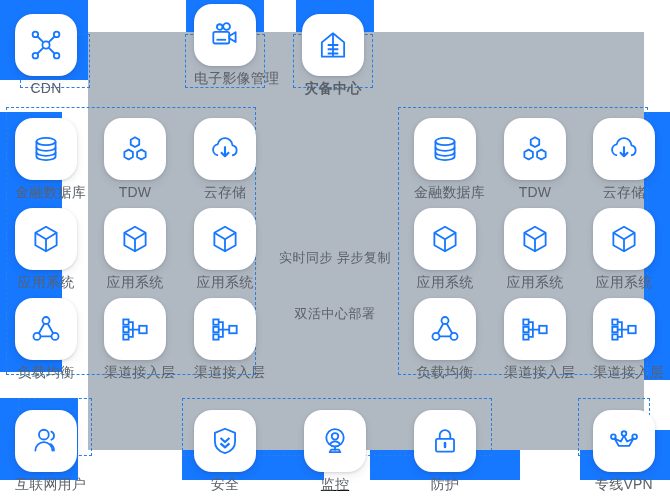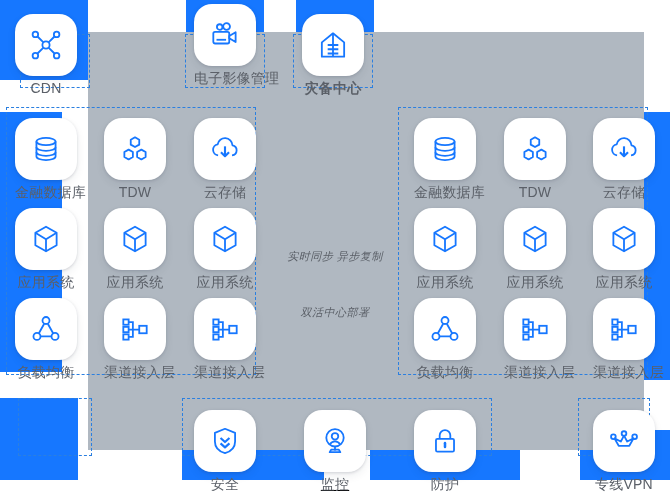--- a/index.html
+++ b/index.html
@@ -48,26 +48,25 @@
     font-size:14px;
     line-height:12px;
     color:#5b6068;
     white-space:nowrap;
     letter-spacing:.2px;
   }
 
   
   .centertext{
     position:absolute;
-    font-size:11px;
+    font-size:13px;
     color:#5b6068;
     white-space:nowrap;
     text-align:center;
     letter-spacing:.5px;
-    font-style:italic;
   }
 </style>
 </head>
 <body>
 
 <div id="stage">
 
   <div class="bluebar" style="left:0;top:0;width:88px;height:80px;"></div>
   <div class="bluebar" style="left:186px;top:0;width:78px;height:48px;"></div>
   <div class="bluebar" style="left:296px;top:0;width:78px;height:34px;"></div>
@@ -374,20 +373,33 @@
           <rect x="5" y="14" width="5" height="5"></rect>
           <rect x="5" y="21" width="5" height="5"></rect>
           <rect x="20" y="13" width="7" height="7"></rect>
           <path d="M10 9.5h4v7h6M10 16.5h4M10 23.5h4v-7"></path>
         </svg>
       </span>
     </div>
     <div class="nlabel">渠道接入层</div>
   </div>
 
+  <div class="node" style="left:15px;top:410px;">
+    <div class="card">
+      <span>
+        <svg width="34" height="34" viewBox="0 0 32 32" fill="none" stroke="#1677ff" stroke-width="1.7" stroke-linecap="round">
+          <circle cx="14" cy="10" r="4.6"></circle>
+          <path d="M6 25a8 8 0 0116 0"></path>
+          <path d="M21 7.2a4.1 4.1 0 010 7.6"></path>
+          <path d="M23.5 25a7.5 7.5 0 00-3.2-6.1"></path>
+        </svg>
+      </span>
+    </div>
+    <div class="nlabel">互联网用户</div>
+  </div>
 
   <div class="node" style="left:194px;top:410px;">
     <div class="card">
       <span>
         <svg width="34" height="34" viewBox="0 0 32 32" fill="none" stroke="#1677ff" stroke-width="1.7" stroke-linejoin="round">
           <path d="M16 4.5l9.5 3.8v8.2c0 5.4-4 9.4-9.5 11-5.5-1.6-9.5-5.6-9.5-11V8.3z"></path>
           <path d="M11.8 13.2L16 17l4.2-3.8M11.8 18.2L16 22l4.2-3.8" stroke-width="2"></path>
         </svg>
       </span>
     </div>

